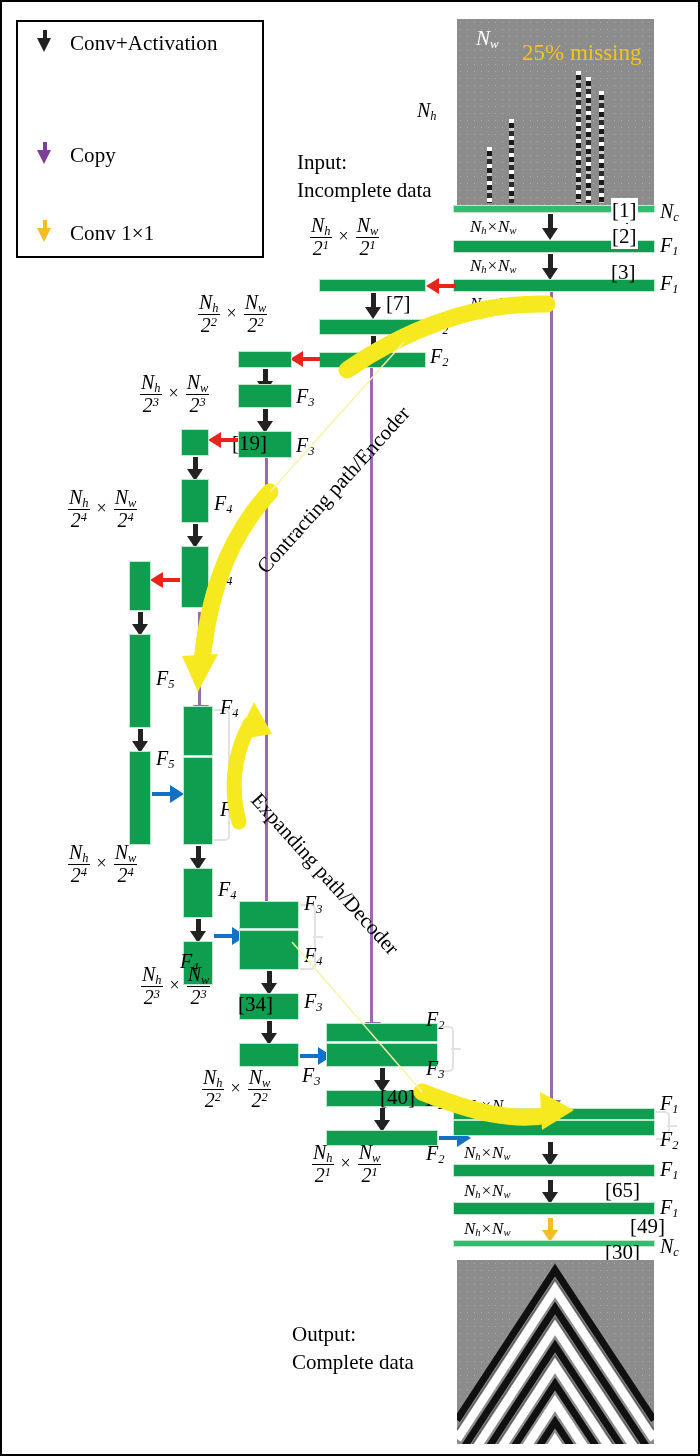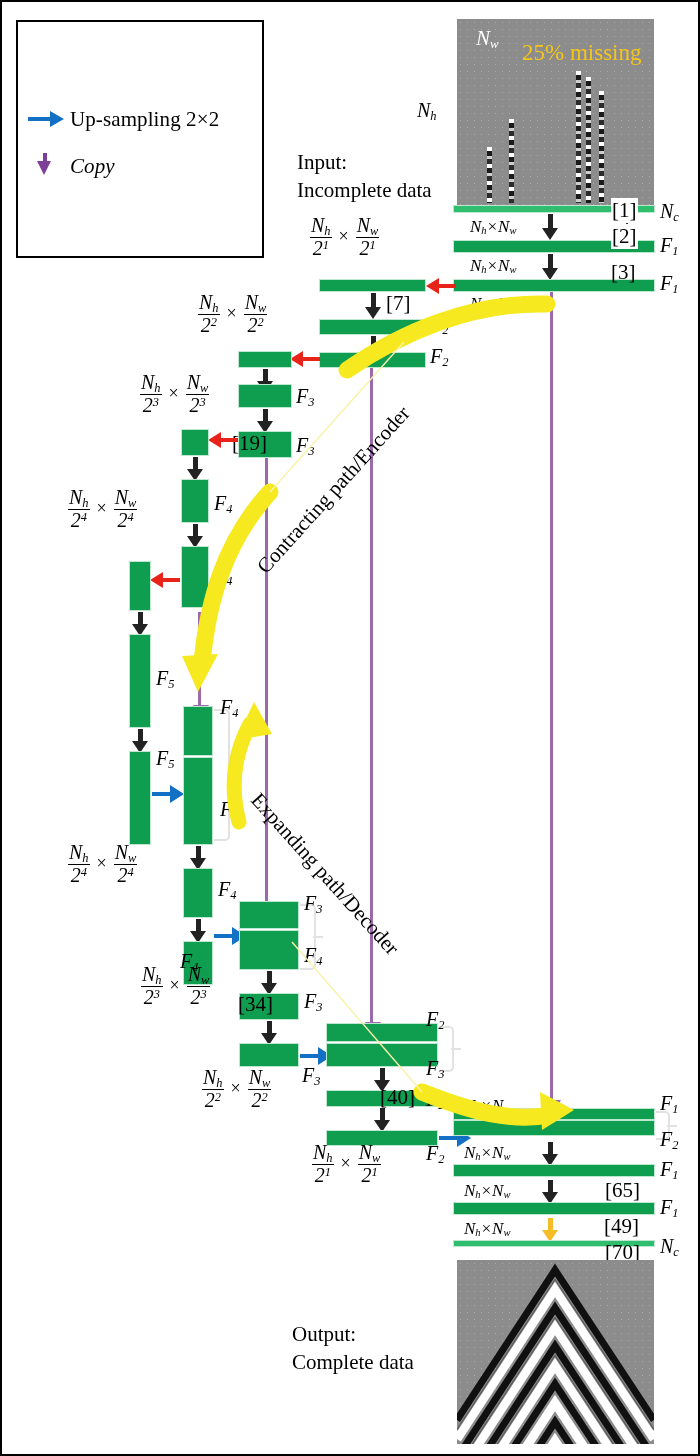--- a/index.html
+++ b/index.html
@@ -99,43 +99,52 @@
   
   .cap{position:absolute;font-size:21px;color:#000;white-space:nowrap;}
 </style>
 </head>
 <body>
 
 <div id="page">
 
   <div id="legend" class="abs">
 
-
-
-    <div class="leg-row" style="top:78px;">
+    <div class="leg-row" style="top:2px;">
       <span class="leg-ico">
-        <span class="arr-right">
-            <span class="stem" style="background:#1271c4"></span>
-        <span class="head" style="border-left:14px solid #1271c4"></span>
+        <span class="arr-down">
+            <span class="stem" style="background:#222"></span>
+        <span class="head" style="border-top:14px solid #222"></span>
           </span>
       </span>
-      <span class="leg-txt">Up-sampling 2×2</span>
-    </div>
-
-    <div class="leg-row" style="top:125px;font-style:italic;">
+      <span class="leg-txt">Conv+Activation</span>
+    </div>
+
+
+
+    <div class="leg-row" style="top:114px;">
       <span class="leg-ico">
         <span class="arr-down">
             <span class="stem" style="background:#7d3f98"></span>
         <span class="head" style="border-top:14px solid #7d3f98"></span>
           </span>
       </span>
       <span class="leg-txt">Copy</span>
     </div>
 
 
+    <div class="leg-row" style="top:192px;">
+      <span class="leg-ico">
+        <span class="arr-down">
+            <span class="stem" style="background:#f5bd28"></span>
+        <span class="head" style="border-top:14px solid #f5bd28"></span>
+          </span>
+      </span>
+      <span class="leg-txt">Conv 1×1</span>
+    </div>
   </div>
 
   <div class="imgbox" style="left:455px;top:17px;width:197px;height:186px;">
     <div class="dots"></div>
     <div class="trace" style="left:30px;top:128px;height:56px;"></div>
     <div class="trace" style="left:52px;top:100px;height:84px;"></div>
     <div class="trace" style="left:119px;top:52px;height:132px;"></div>
     <div class="trace" style="left:129px;top:58px;height:126px;"></div>
     <div class="trace" style="left:142px;top:72px;height:112px;"></div>
   </div>
@@ -464,24 +473,24 @@
   <div class="bar" style="left:452px;top:1201px;width:200px;height:11px;"></div>
   <span class="lbl it small" style="left:462px;top:1179px;">N<sub>h</sub>×N<sub>w</sub></span>
   <span class="idx" style="left:603px;top:1176px;">[65]</span>
   <span class="lbl it" style="left:658px;top:1194px;">F<sub>1</sub></span>
 
   <div class="dwn" style="left:540px;top:1216px;height:24px;">
     <span class="s" style="height:13px;background:#f5bd28;"></span>
     <span class="h" style="border-top-color:#f5bd28;"></span>
     </div>
   <span class="lbl it small" style="left:462px;top:1217px;">N<sub>h</sub>×N<sub>w</sub></span>
-  <span class="idx" style="left:602px;top:1212px;">[49]</span>
+  <span class="idx" style="left:628px;top:1212px;">[49]</span>
 
   <div class="bar thin" style="left:452px;top:1239px;width:200px;height:5px;"></div>
-  <span class="idx" style="left:603px;top:1238px;">[70]</span>
+  <span class="idx" style="left:603px;top:1238px;">[30]</span>
   <span class="lbl it" style="left:658px;top:1233px;">N<sub>c</sub></span>
 
   <div class="imgbox" style="left:455px;top:1258px;width:197px;height:184px;overflow:hidden;">
     <div class="dots"></div>
     <svg width="197" height="184" style="position:absolute;left:0;top:0;">
       <defs>
         <clipPath id="obox">
             <rect x="0" y="0" width="197" height="184"></rect>
           </clipPath>
       </defs>

